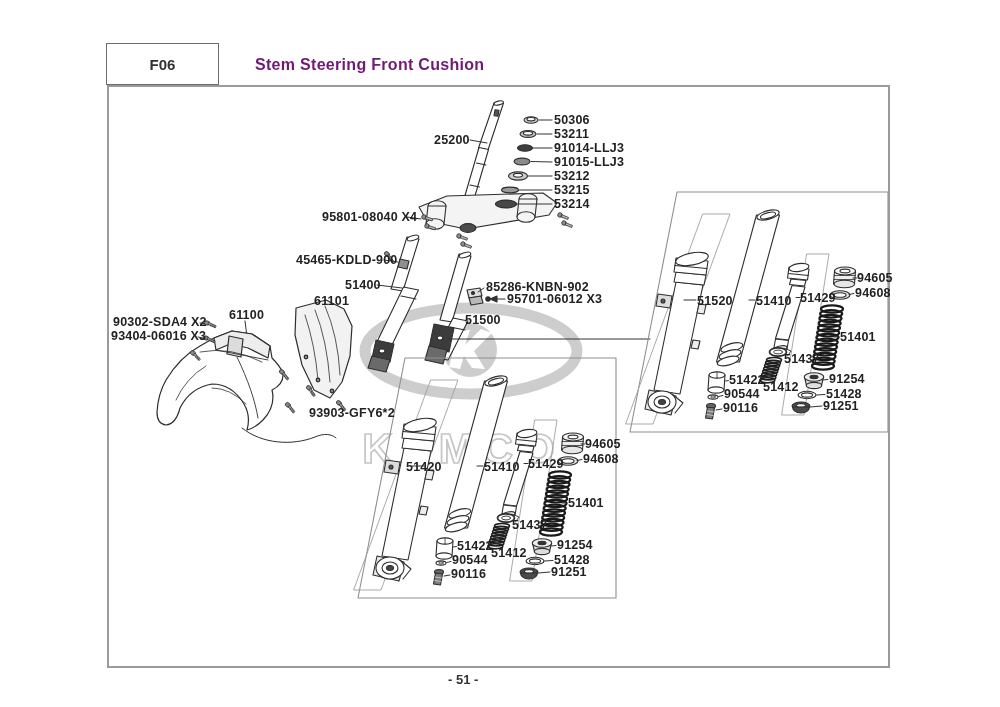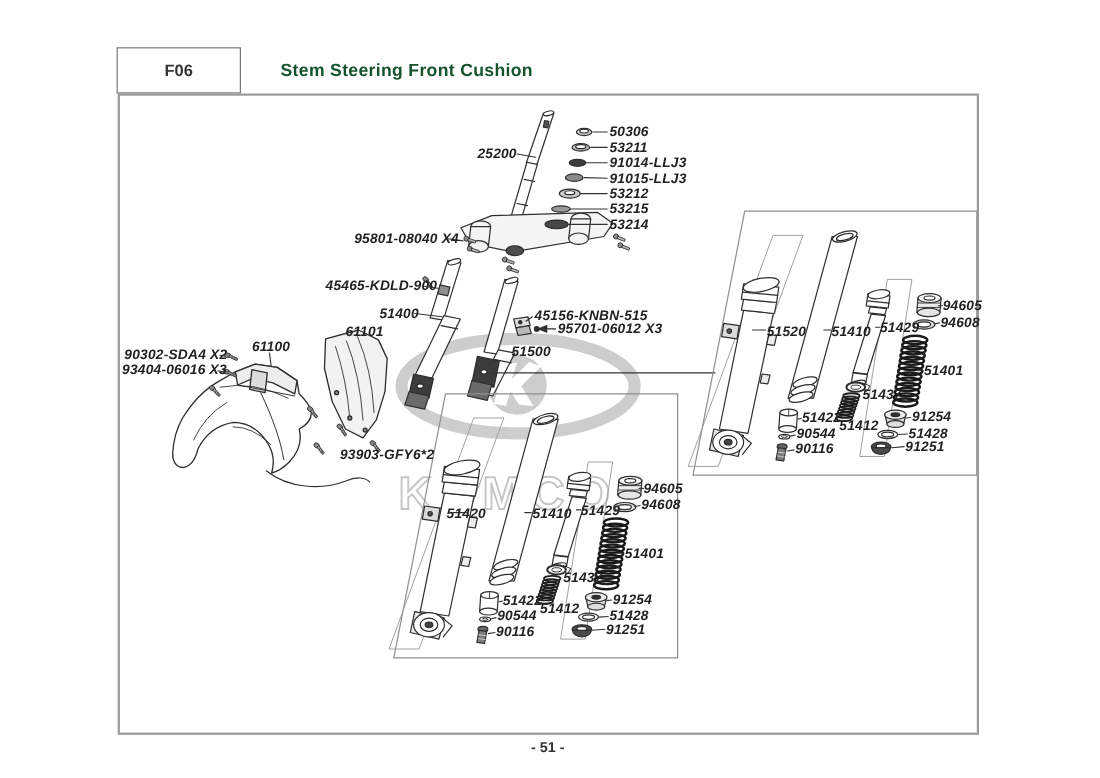--- a/index.html
+++ b/index.html
@@ -1,28 +1,28 @@
 <!DOCTYPE html>
 <html><head>
 <meta charset="utf-8">
 <style>
   html,body{margin:0;padding:0;background:#fff;}
   .page{position:relative;width:1000px;height:707px;background:#fff;overflow:hidden;
         font-family:"Liberation Sans",sans-serif;}
   svg.art{position:absolute;left:0;top:0;}
   .lbl{position:absolute;font-weight:bold;font-size:12.5px;line-height:12px;color:#222;
-       white-space:nowrap;letter-spacing:.2px;font-style:italic;}
+       white-space:nowrap;letter-spacing:.2px;}
   .hdr-code{position:absolute;left:106px;top:43px;width:113px;height:42px;
             border:1.6px solid #6b6b6b;box-sizing:border-box;display:flex;
             align-items:center;justify-content:center;font-weight:bold;font-size:15px;color:#333;}
   .hdr-title{position:absolute;left:255px;top:56px;font-weight:bold;font-size:16px;
-             color:#14532d;letter-spacing:.3px;}
+             color:#701a75;letter-spacing:.3px;}
   .main-frame{position:absolute;left:107px;top:85px;width:783px;height:583px;
               border:2px solid #9a9a9a;box-sizing:border-box;}
-  .footer{position:absolute;left:448px;top:672px;width:100px;text-align:center;
+  .footer{position:absolute;left:448px;top:672px;width:100px;text-align:left;
           font-weight:bold;font-size:13px;color:#333;}
 </style>
 </head>
 <body>
 
 <div class="page">
 
   <svg class="art" width="1000" height="707" viewBox="0 0 1000 707">
     <defs>
       <g id="screw">
@@ -289,21 +289,21 @@
   <div class="lbl" style="left:554px;top:142px">91014-LLJ3</div>
   <div class="lbl" style="left:554px;top:156px">91015-LLJ3</div>
   <div class="lbl" style="left:554px;top:170px">53212</div>
   <div class="lbl" style="left:554px;top:184px">53215</div>
   <div class="lbl" style="left:554px;top:198px">53214</div>
   <div class="lbl" style="left:434px;top:134px">25200</div>
   <div class="lbl" style="left:322px;top:211px">95801-08040 X4</div>
   <div class="lbl" style="left:296px;top:254px">45465-KDLD-900</div>
   <div class="lbl" style="left:345px;top:279px">51400</div>
   <div class="lbl" style="left:314px;top:295px">61101</div>
-  <div class="lbl" style="left:486px;top:281px">45156-KNBN-515</div>
+  <div class="lbl" style="left:486px;top:281px">85286-KNBN-902</div>
   <div class="lbl" style="left:507px;top:293px">95701-06012 X3</div>
   <div class="lbl" style="left:465px;top:314px">51500</div>
   <div class="lbl" style="left:113px;top:316px">90302-SDA4 X2</div>
   <div class="lbl" style="left:111px;top:330px">93404-06016 X3</div>
   <div class="lbl" style="left:229px;top:309px">61100</div>
   <div class="lbl" style="left:309px;top:407px">93903-GFY6*2</div>
 
   <div class="lbl" style="left:406px;top:461px">51420</div>
   <div class="lbl" style="left:484px;top:461px">51410</div>
   <div class="lbl" style="left:528px;top:458px">51429</div>

